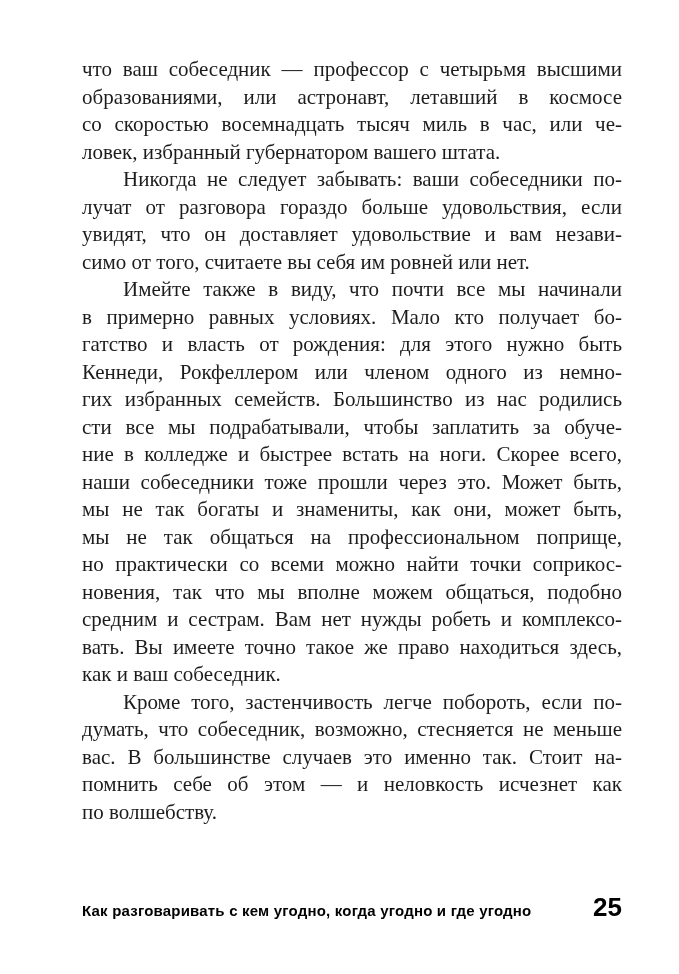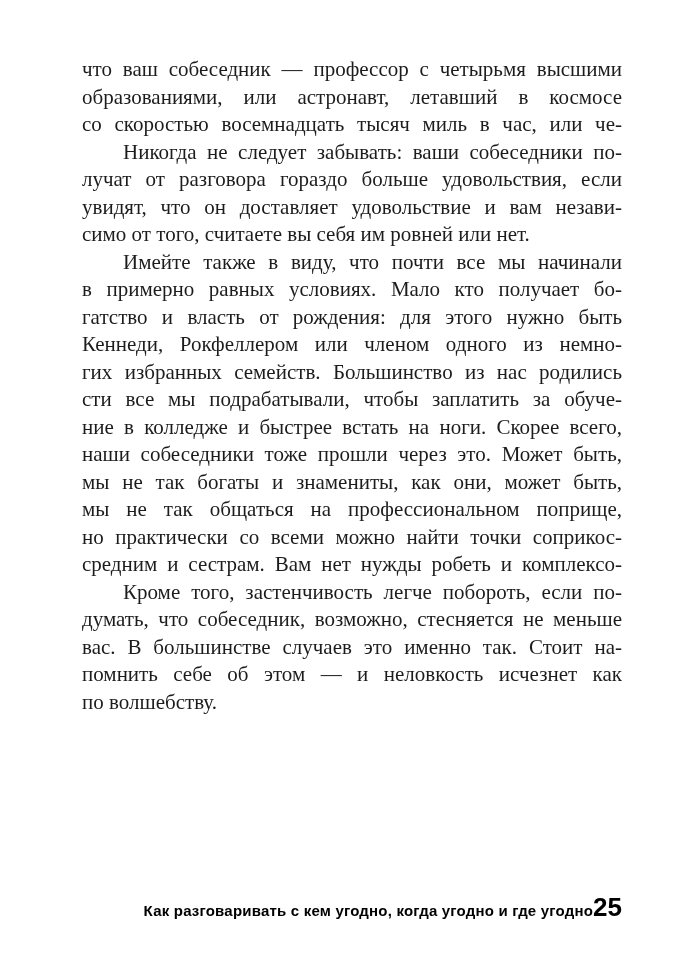--- a/index.html
+++ b/index.html
@@ -37,21 +37,21 @@
   }
   .line.indent {
     padding-left: 41px;
   }
   .footer {
     position: absolute;
     left: 82px;
     right: 57px;
     top: 892px;
     display: flex;
-    justify-content: flex-end;
+    justify-content: space-between;
     align-items: baseline;
     font-family: "Liberation Sans", sans-serif;
     font-weight: 700;
     color: #000000;
   }
   .running-title {
     font-size: 15px;
     letter-spacing: 0.2px;
   }
   .page-number {
@@ -59,36 +59,40 @@
   }
 </style>
 </head>
 <body>
 
 <div class="page">
   <div class="text-block" id="text-container">
       <div class="line">что ваш собеседник — профессор с четырьмя высшими</div>
       <div class="line">образованиями, или астронавт, летавший в космосе</div>
       <div class="line">со скоростью восемнадцать тысяч миль в час, или че-</div>
+      <div class="line last">ловек, избранный губернатором вашего штата.</div>
       <div class="line indent">Никогда не следует забывать: ваши собеседники по-</div>
       <div class="line">лучат от разговора гораздо больше удовольствия, если</div>
       <div class="line">увидят, что он доставляет удовольствие и вам незави-</div>
       <div class="line last">симо от того, считаете вы себя им ровней или нет.</div>
       <div class="line indent">Имейте также в виду, что почти все мы начинали</div>
       <div class="line">в примерно равных условиях. Мало кто получает бо-</div>
       <div class="line">гатство и власть от рождения: для этого нужно быть</div>
       <div class="line">Кеннеди, Рокфеллером или членом одного из немно-</div>
       <div class="line">гих избранных семейств. Большинство из нас родились</div>
       <div class="line">сти все мы подрабатывали, чтобы заплатить за обуче-</div>
       <div class="line">ние в колледже и быстрее встать на ноги. Скорее всего,</div>
       <div class="line">наши собеседники тоже прошли через это. Может быть,</div>
       <div class="line">мы не так богаты и знамениты, как они, может быть,</div>
       <div class="line">мы не так общаться на профессиональном поприще,</div>
       <div class="line">но практически со всеми можно найти точки соприкос-</div>
+      <div class="line">новения, так что мы вполне можем общаться, подобно</div>
       <div class="line">средним и сестрам. Вам нет нужды робеть и комплексо-</div>
+      <div class="line">вать. Вы имеете точно такое же право находиться здесь,</div>
+      <div class="line last">как и ваш собеседник.</div>
       <div class="line indent">Кроме того, застенчивость легче побороть, если по-</div>
       <div class="line">думать, что собеседник, возможно, стесняется не меньше</div>
       <div class="line">вас. В большинстве случаев это именно так. Стоит на-</div>
       <div class="line">помнить себе об этом — и неловкость исчезнет как</div>
       <div class="line last">по волшебству.</div>
     </div>
   <div class="footer">
     <span class="running-title">Как разговаривать с кем угодно, когда угодно и где угодно</span>
     <span class="page-number">25</span>
   </div>

